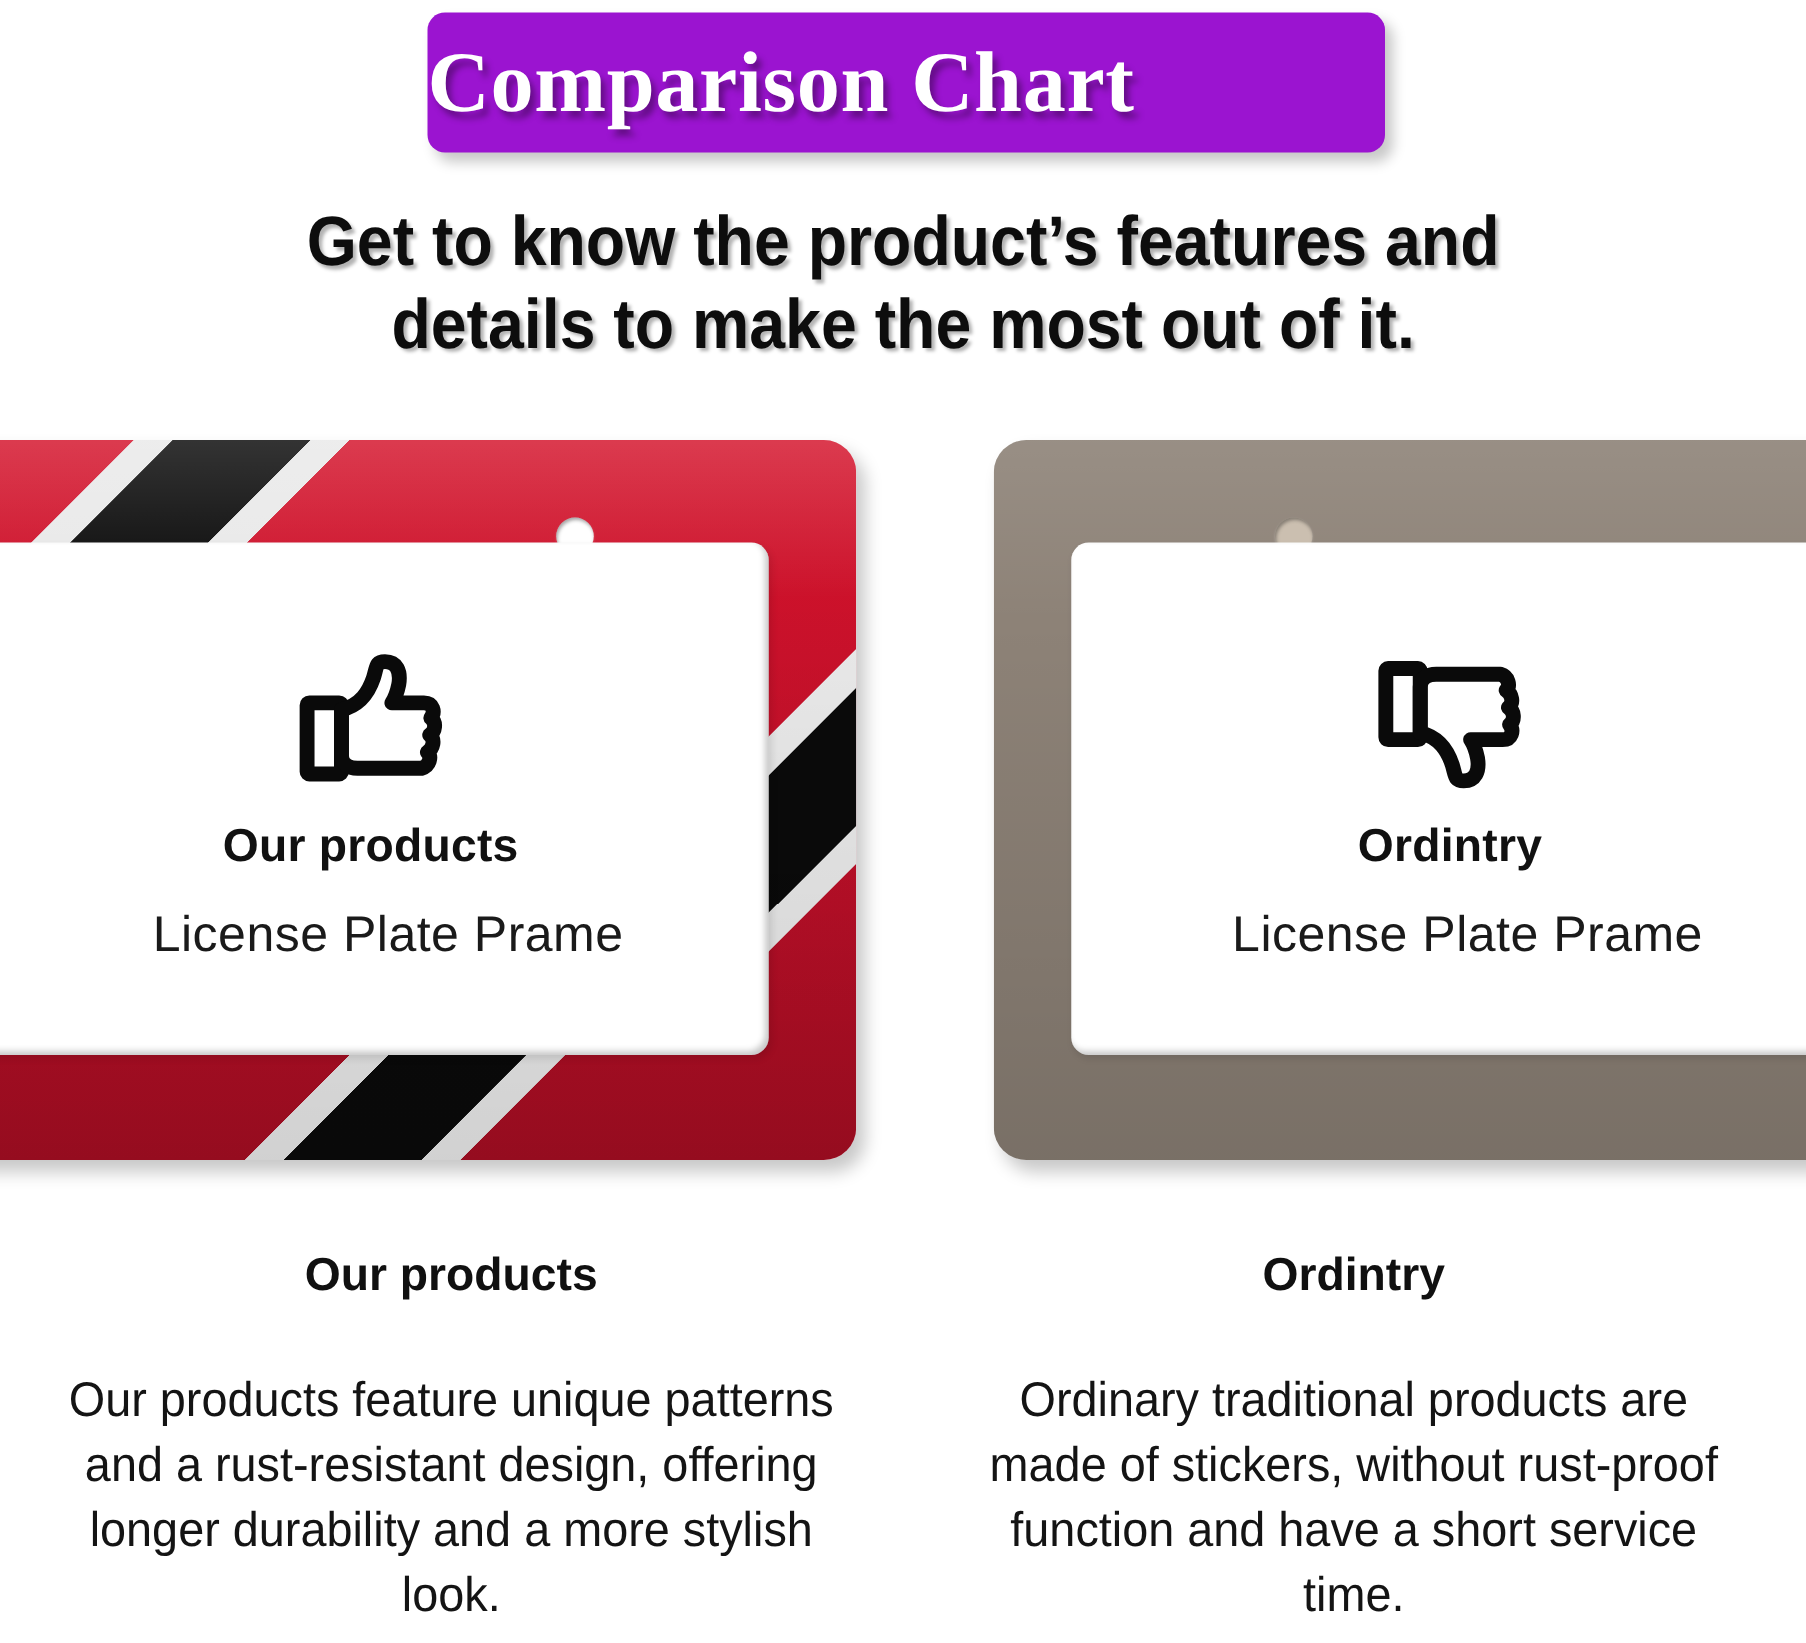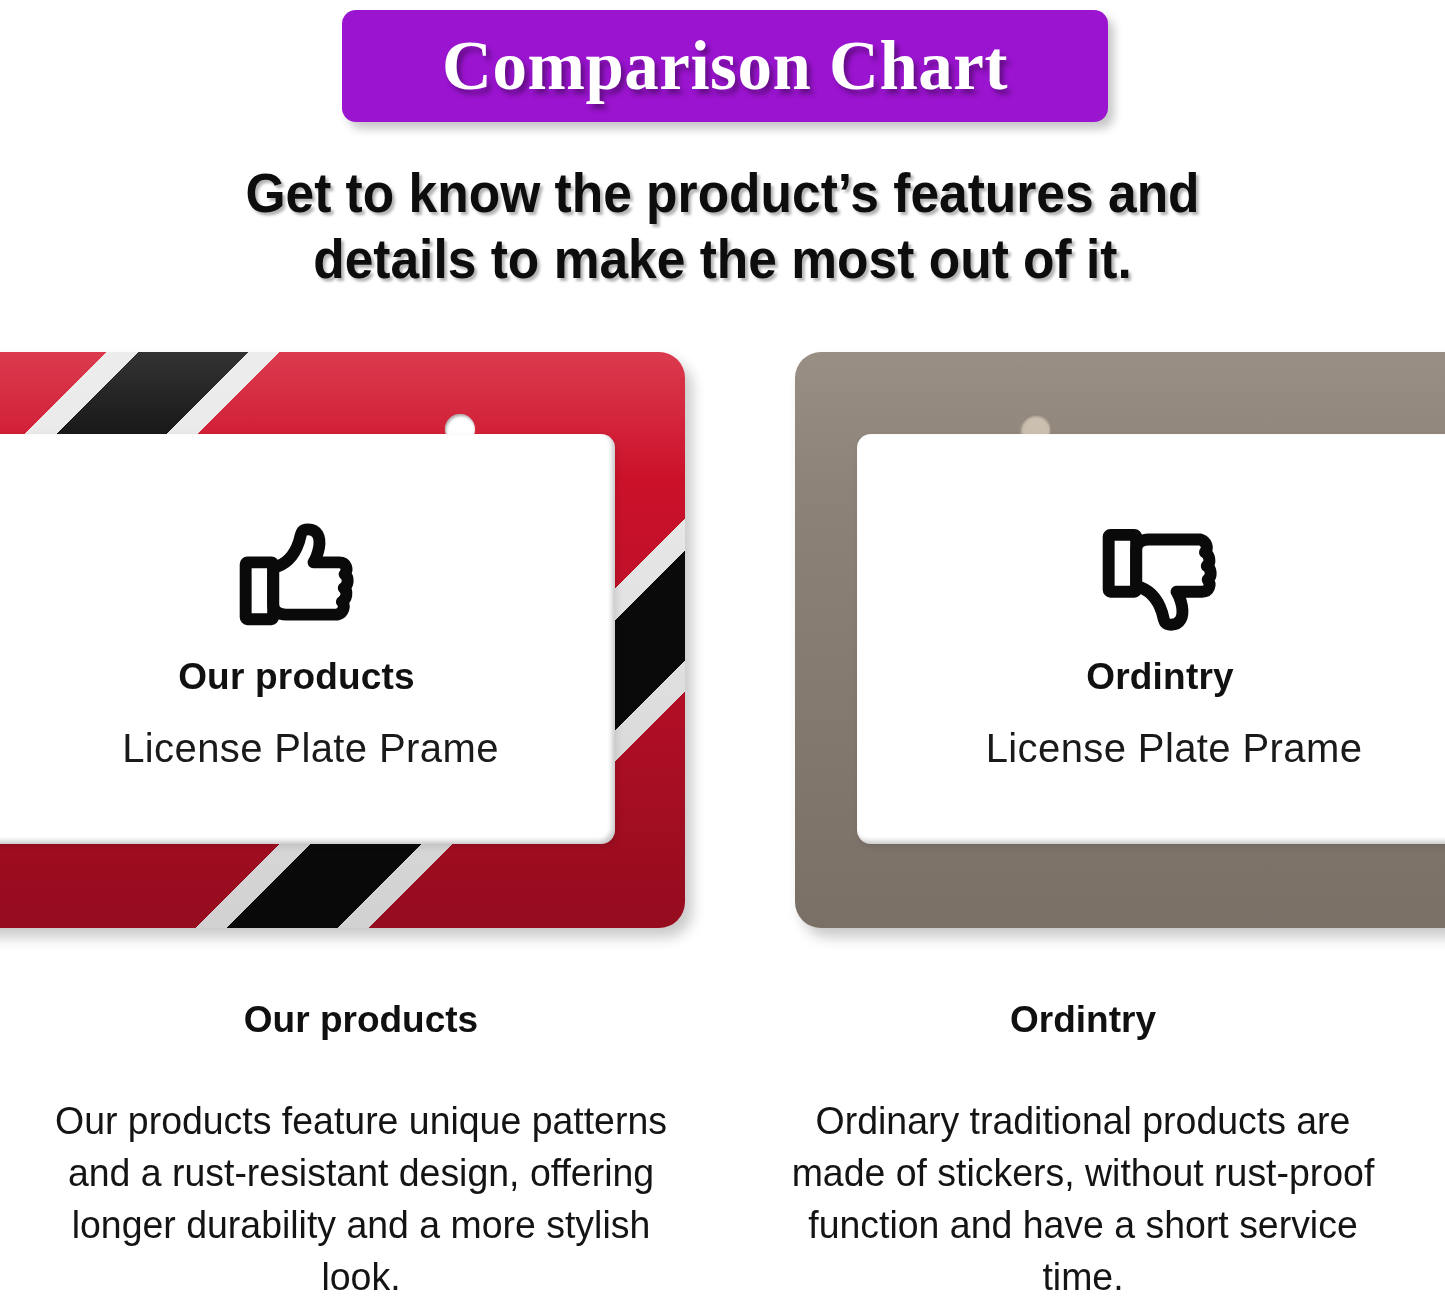--- a/index.html
+++ b/index.html
@@ -14,21 +14,21 @@
   .page { position:relative; width:1445px; height:1314px; background:#fff; }
 
   
   .title-banner {
     position:absolute;
     left:342px; top:10px;
     width:766px; height:112px;
     background:#9B14D0;
     border-radius:14px;
     box-shadow:6px 7px 10px rgba(0,0,0,0.22);
-    display:flex; align-items:center; justify-content:center;
+    display:flex; align-items:center; 
   }
   .title-text {
     font-family:"Liberation Serif", serif;
     font-weight:bold;
     font-size:69px;
     color:#ffffff;
     letter-spacing:0.5px;
     text-shadow:4px 5px 5px rgba(0,0,0,0.35);
     white-space:nowrap;
   }

